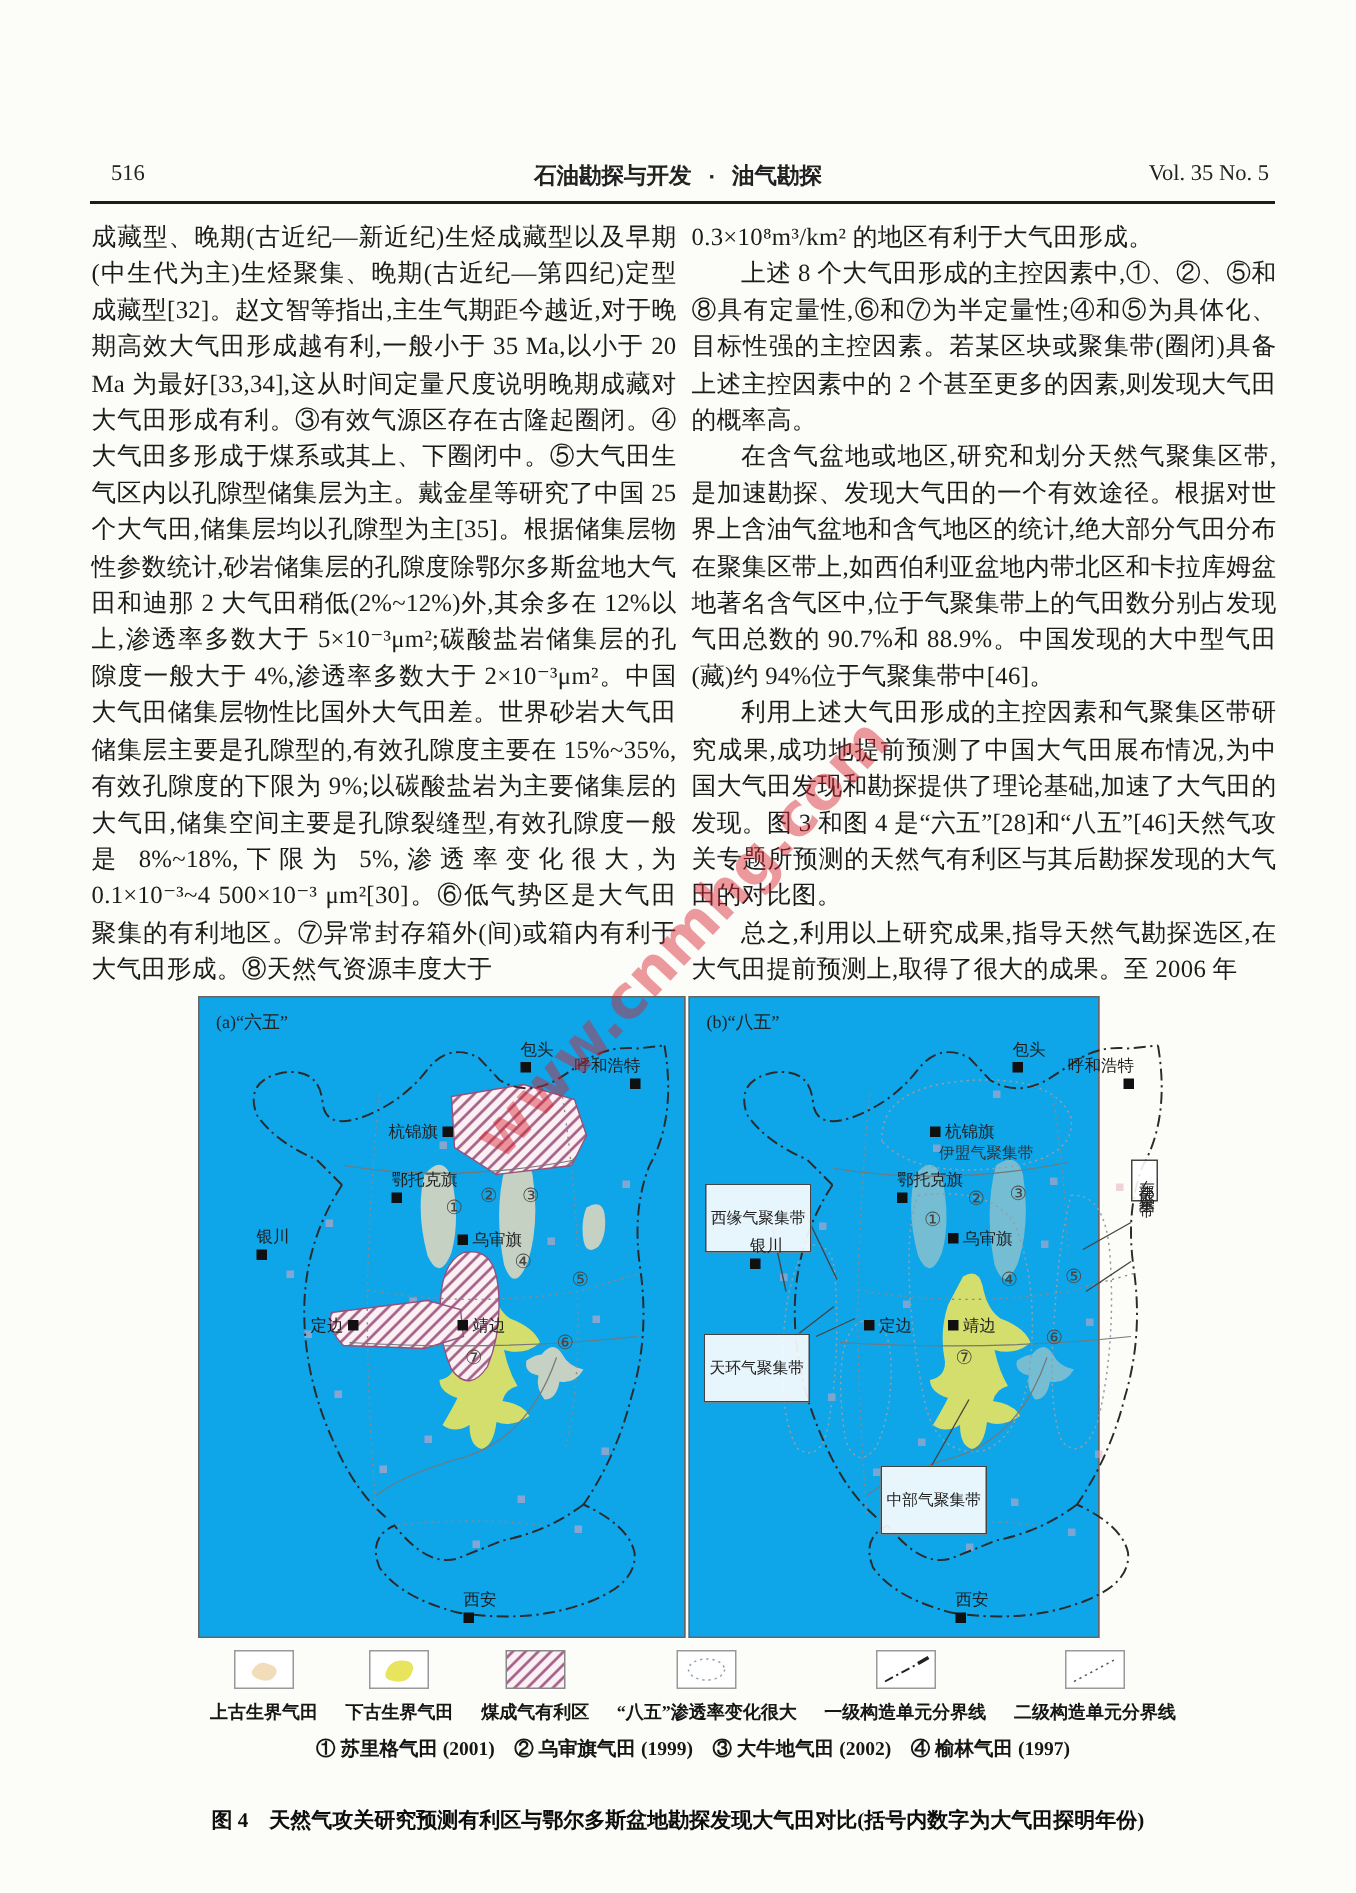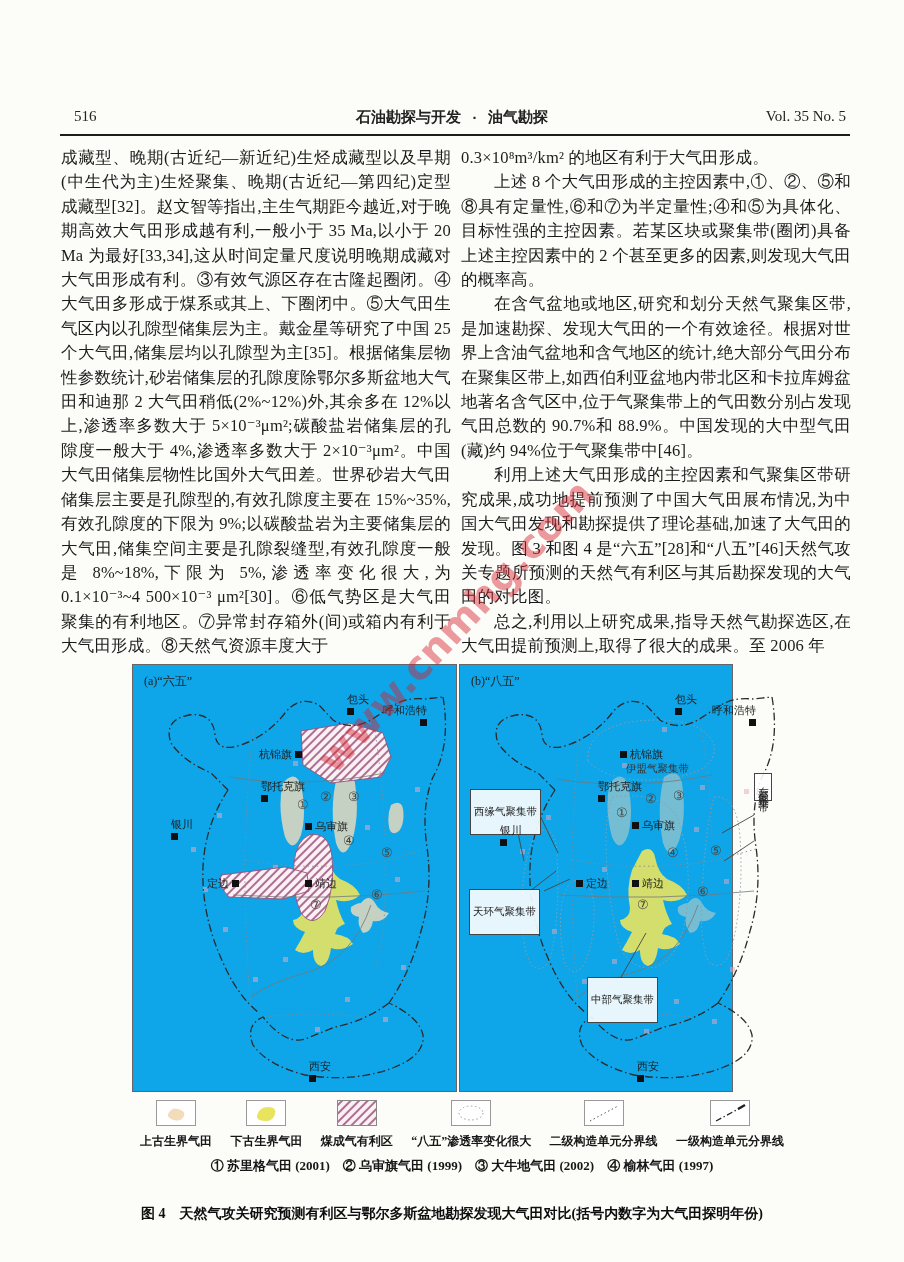--- a/index.html
+++ b/index.html
@@ -338,31 +338,31 @@
     <div class="lg-item">
       <svg width="44" height="30" viewBox="0 0 44 30">
         <rect x="2.5" y="2.5" width="39" height="25" fill="#fff" stroke="#999"></rect>
         <ellipse cx="22" cy="15" rx="12" ry="7" fill="none" stroke="#8fa0ac" stroke-width="1" stroke-dasharray="1.5 2.6"></ellipse>
       </svg>
       <div class="lg-label">“八五”渗透率变化很大</div>
     </div>
     <div class="lg-item">
       <svg width="44" height="30" viewBox="0 0 44 30">
         <rect x="2.5" y="2.5" width="39" height="25" fill="#fff" stroke="#999"></rect>
-        <path d="M8,23 L36,8" fill="none" stroke="#555" stroke-width="1" stroke-dasharray="1.5 2.6"></path>
-      </svg>
-      <div class="lg-label">二级构造单元分界线</div>
-    </div>
-    <div class="lg-item">
-      <svg width="44" height="30" viewBox="0 0 44 30">
-        <rect x="2.5" y="2.5" width="39" height="25" fill="#fff" stroke="#999"></rect>
         <path d="M8,23 L34,9" fill="none" stroke="#222" stroke-width="1.3" stroke-dasharray="6 2.5 1.5 2.5"></path>
         <path d="M30,11 L37,7" stroke="#222" stroke-width="2.4"></path>
       </svg>
       <div class="lg-label">一级构造单元分界线</div>
+    </div>
+    <div class="lg-item">
+      <svg width="44" height="30" viewBox="0 0 44 30">
+        <rect x="2.5" y="2.5" width="39" height="25" fill="#fff" stroke="#999"></rect>
+        <path d="M8,23 L36,8" fill="none" stroke="#555" stroke-width="1" stroke-dasharray="1.5 2.6"></path>
+      </svg>
+      <div class="lg-label">二级构造单元分界线</div>
     </div>
   </div>
 
   <div class="fig-note" id="fig-note1">① 苏里格气田 (2001)　② 乌审旗气田 (1999)　③ 大牛地气田 (2002)　④ 榆林气田 (1997)</div>
   <div class="fig-note" id="fig-note2">⑤ 长东气田 (1999)　⑥ 子洲气田 (2005)　⑦ 靖边气田 (1992)</div>
   <div id="fig-caption">图 4　天然气攻关研究预测有利区与鄂尔多斯盆地勘探发现大气田对比(括号内数字为大气田探明年份)</div>
 
 </div>
 
 </body></html>

